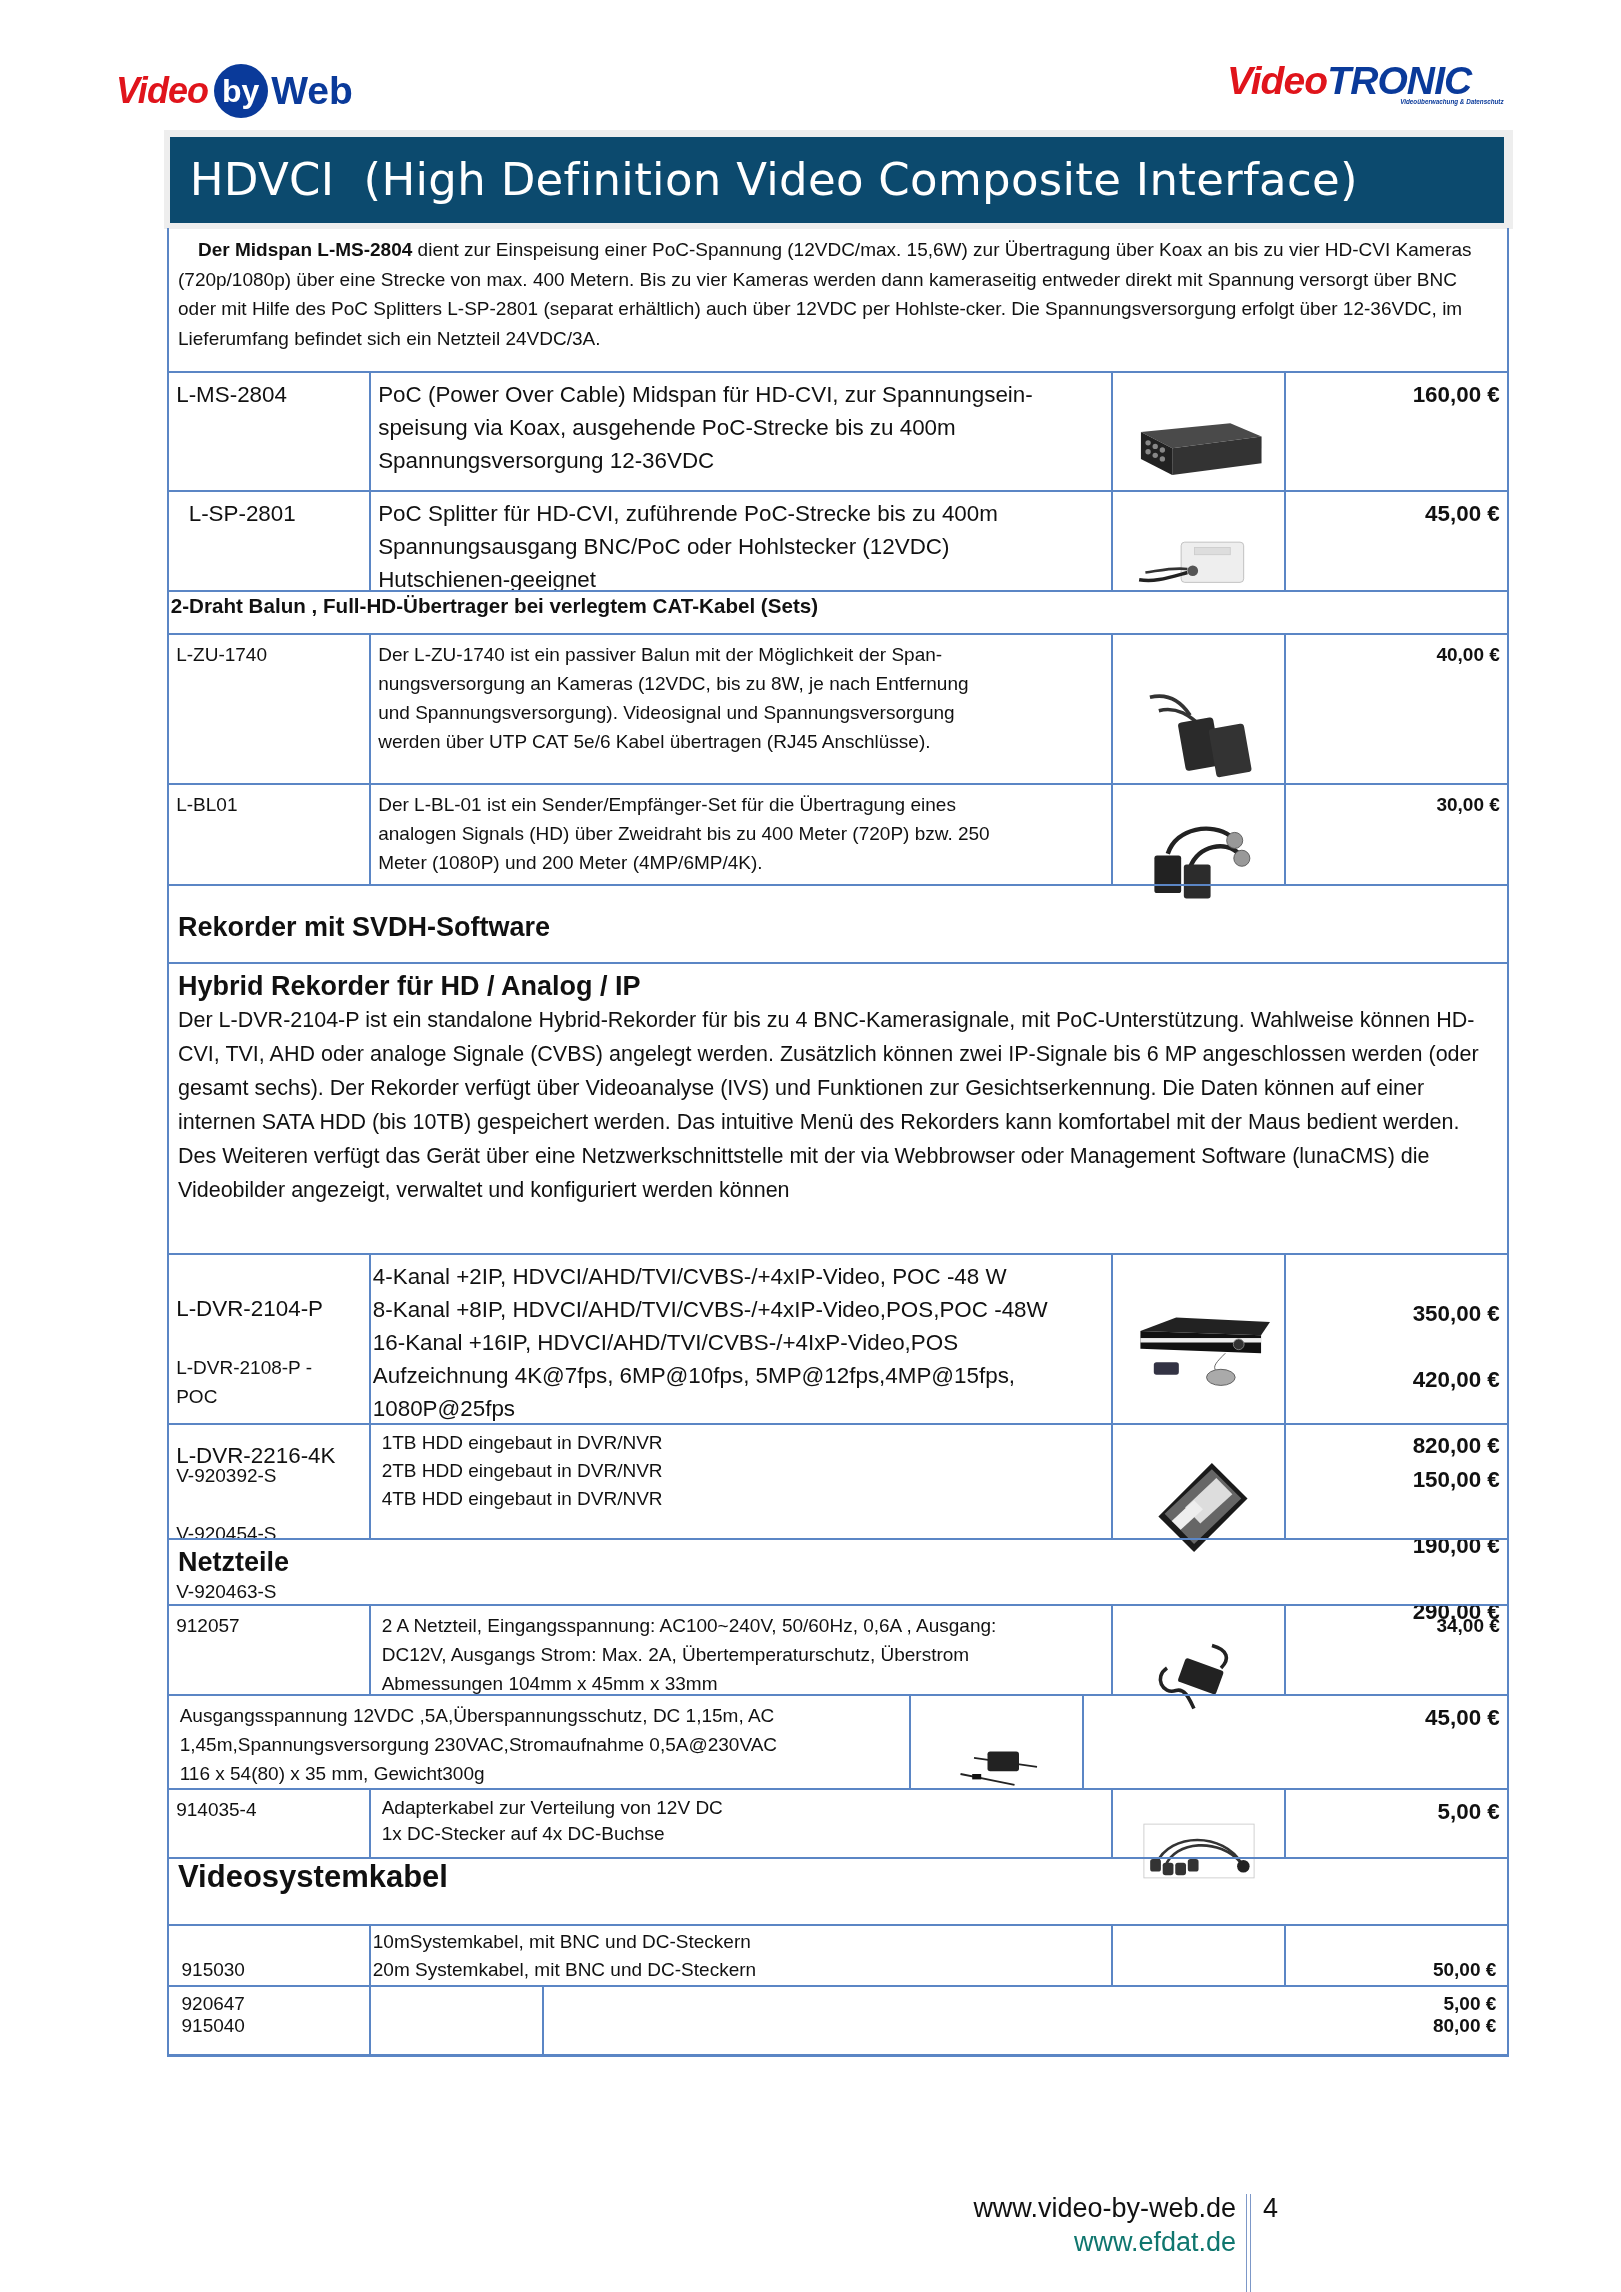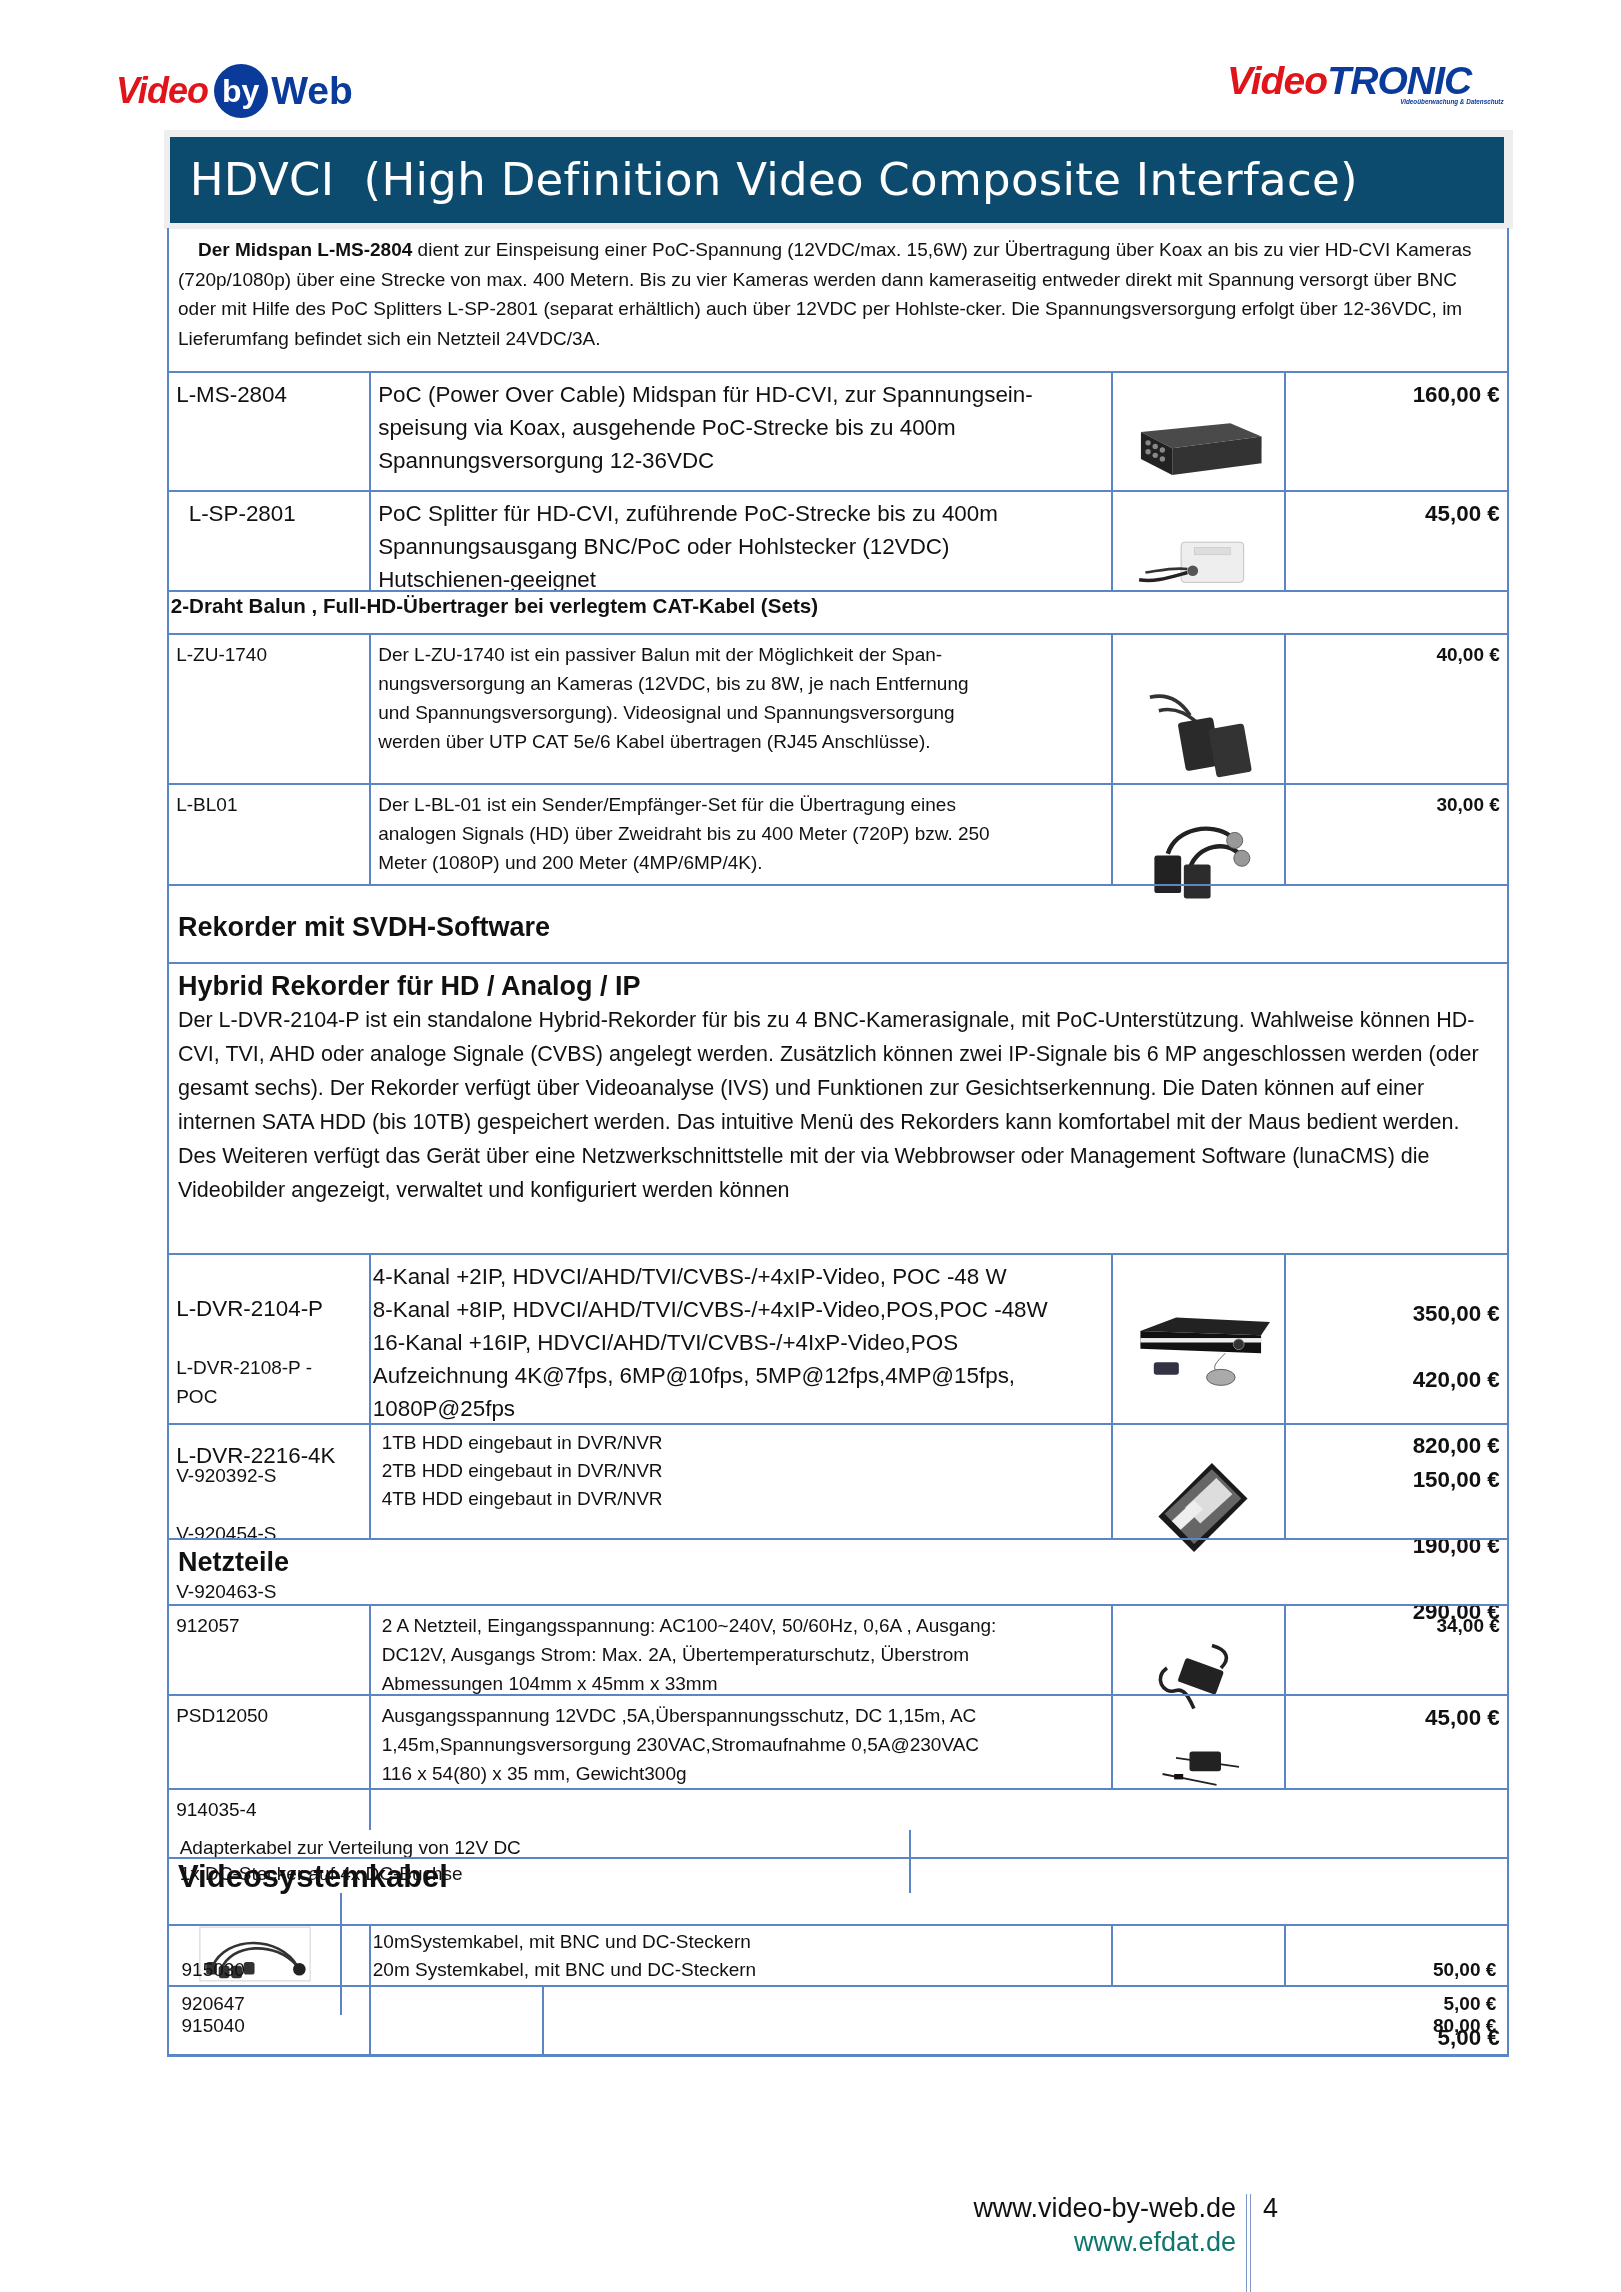--- a/index.html
+++ b/index.html
@@ -246,38 +246,37 @@
           <path d="M20,30 C5,40 15,60 30,55 C40,52 45,65 50,75" stroke="#222" stroke-width="4" fill="none"></path>
           <path d="M80,30 C90,20 88,10 70,5" stroke="#222" stroke-width="4" fill="none"></path>
           <rect x="35" y="25" width="45" height="28" rx="3" fill="#222" transform="rotate(20 57 39)"></rect>
         </svg>
       </div>
     </div>
     <div class="cell c4 small">34,00 €</div>
   </div>
 
   <div class="row" style="height:94px;">
-    <div class="cell c1 small">PSD12050</div>
     <div class="cell c2 small" style="padding-left:10.7px;">Ausgangsspannung 12VDC ,5A,Überspannungsschutz, DC 1,15m, AC
 1,45m,Spannungsversorgung 230VAC,Stromaufnahme 0,5A@230VAC
 116 x 54(80) x 35 mm, Gewicht300g</div>
     <div class="cell c3" style="padding-top:23px;">
       <div class="img">
         <svg width="99" height="45" viewBox="0 0 110 50">
           <line x1="30" y1="12" x2="100" y2="22" stroke="#222" stroke-width="2"></line>
           <rect x="45" y="5" width="35" height="22" rx="3" fill="#222"></rect>
           <path d="M15,30 L75,42" stroke="#222" stroke-width="2"></path>
           <rect x="28" y="30" width="10" height="6" fill="#111"></rect>
         </svg>
       </div>
     </div>
     <div class="cell c4 bigtxt">45,00 €</div>
   </div>
 
-  <div class="row" style="height:69px;flex-direction:column;">
+  <div class="row" style="height:69px;">
     <div class="cell c1 small">914035-4</div>
     <div class="cell c2 small" style="padding-left:10.7px;line-height:26px;">Adapterkabel zur Verteilung von 12V DC
 1x DC-Stecker auf 4x DC-Buchse</div>
     <div class="cell c3" style="padding-top:5.4px;">
       <div class="img">
         <svg width="112" height="56" viewBox="0 0 125 62">
           <rect x="1" y="1" width="123" height="60" fill="#fff" stroke="#ccc"></rect>
           <path d="M15,45 C30,10 90,10 110,45" stroke="#333" stroke-width="3" fill="none"></path>
           <path d="M25,48 C35,20 85,15 110,45" stroke="#333" stroke-width="3" fill="none"></path>
           <g fill="#333">

